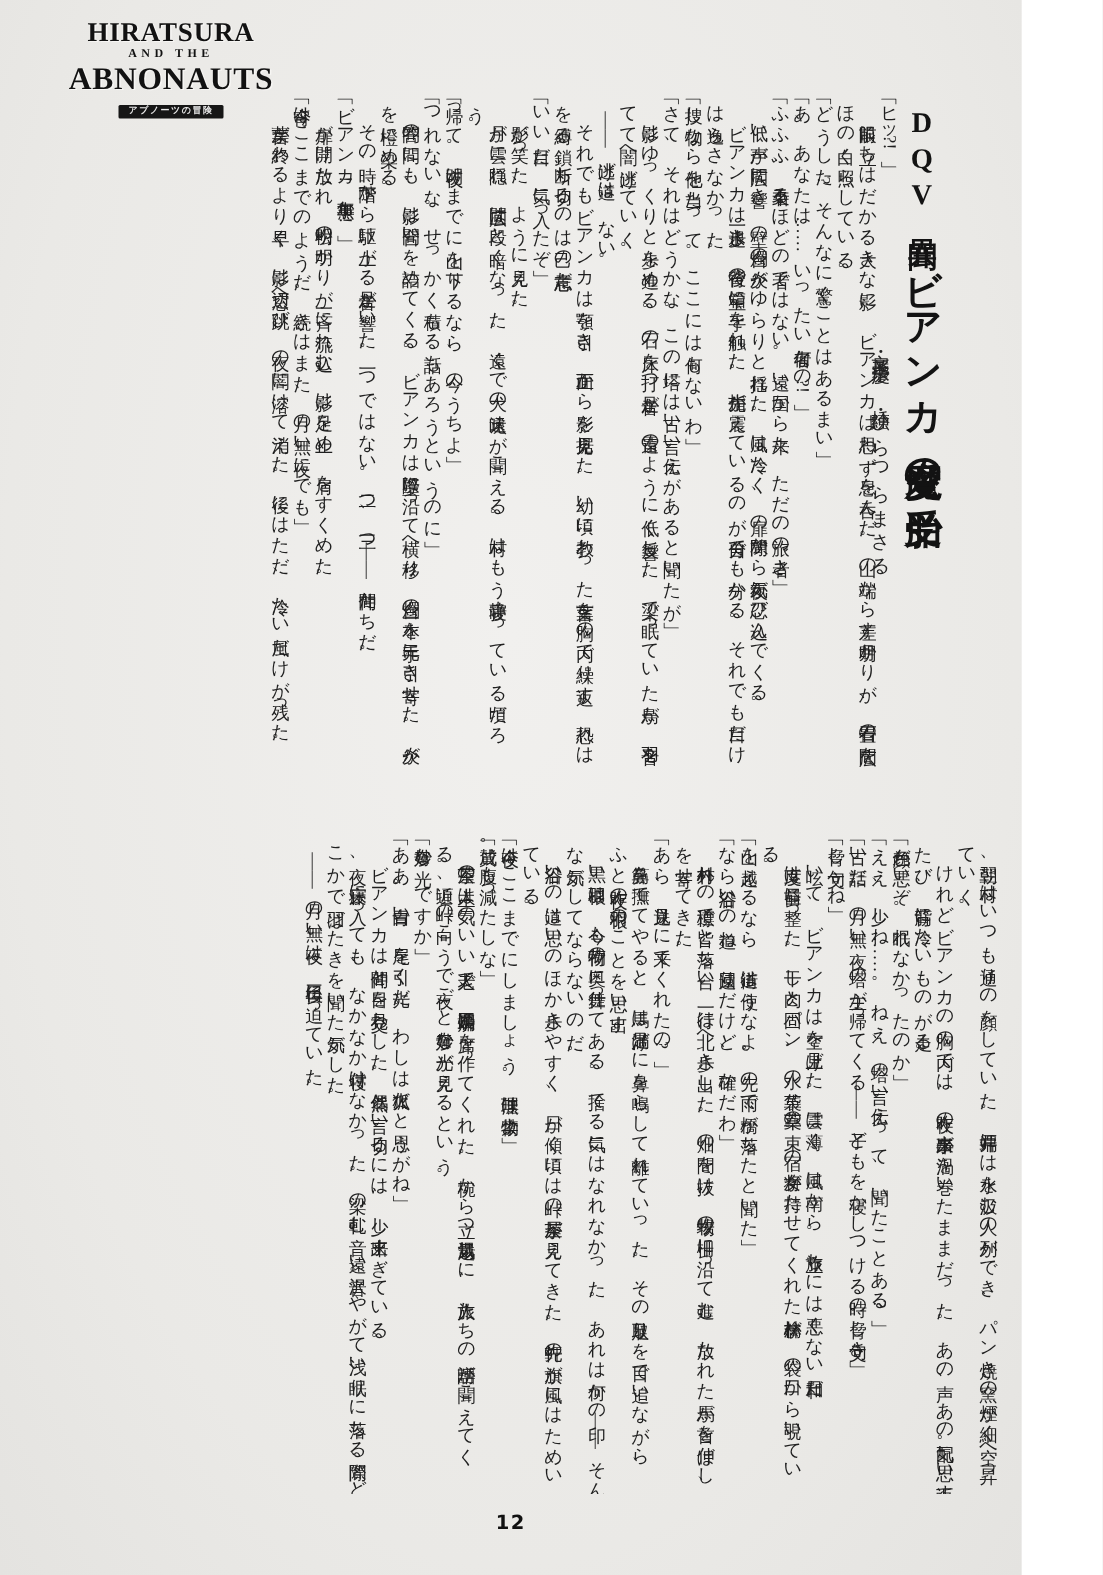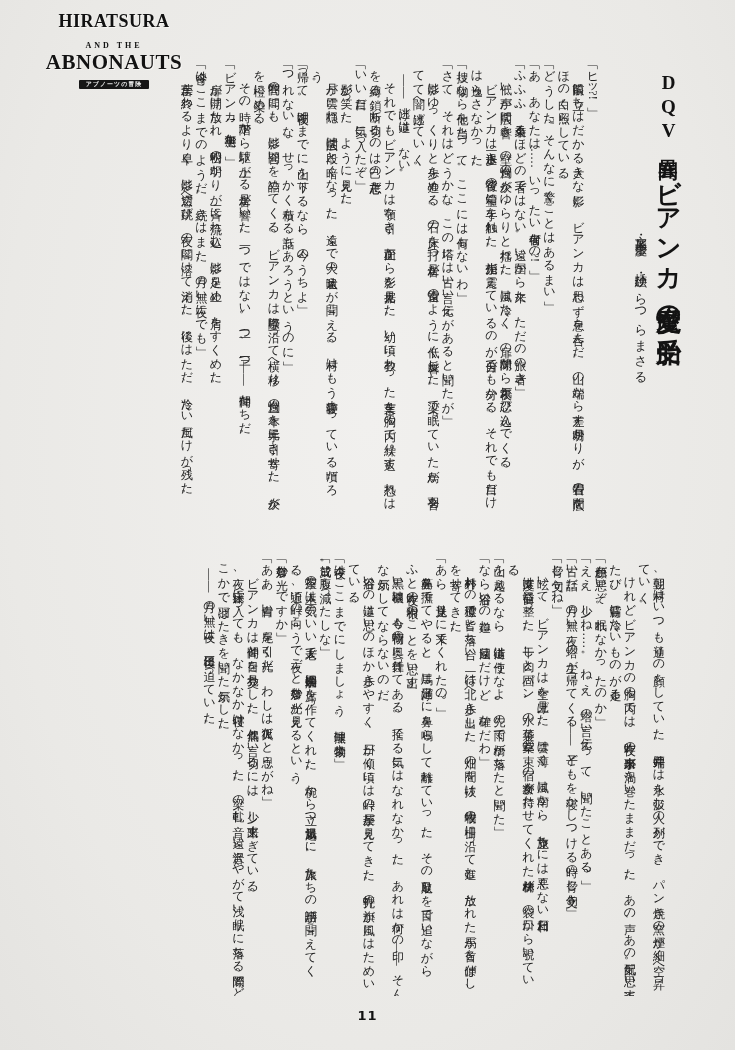--- a/index.html
+++ b/index.html
@@ -1,32 +1,32 @@
 <!DOCTYPE html>
 <html lang="ja"><head>
 <meta charset="utf-8">
 <style>
   html,body{margin:0;padding:0;}
   .page{
     position:relative;
-    width:735px;height:1050px;
+    width:681px;height:1050px;
     background:#edeceb;
     background-image:radial-gradient(ellipse at 50% 40%, #f1f0ee 0%, #eae9e6 70%, #e4e3e0 100%);
     overflow:hidden;
     font-family:"Liberation Serif","DejaVu Serif",serif;
     color:#1c1c1c;
   }
 
   
   .logo{
     position:absolute;left:40px;top:12px;width:148px;
     text-align:center;color:#121212;font-weight:bold;line-height:1;
   }
   .logo-l1{font-size:18px;letter-spacing:.5px;text-shadow:1px 1px 0 #f7f6f4;}
-  .logo-l2{font-size:8px;letter-spacing:3px;margin-top:12px;}
+  .logo-l2{font-size:8px;letter-spacing:3px;margin-top:2px;}
   .logo-l3{font-size:21px;letter-spacing:.5px;margin-top:2px;text-shadow:1px 1px 0 #f7f6f4;}
   .logo-badge{
     display:inline-block;margin-top:3px;background:#161616;color:#e9e9e9;
     font-size:6px;line-height:9px;padding:0 7px;letter-spacing:1px;border-radius:1px;
     font-family:"Liberation Sans",sans-serif;
   }
 
   
   .title-col{
     position:absolute;top:72px;right:50px;
@@ -119,15 +119,15 @@
 　谷沿いの道は思いのほか歩きやすく、日が傾く頃には峠の茶屋が見えてきた。軒先の旗が風にはためいている。
 「今夜はここまでにしましょう。無理は禁物よ」
 「賛成。腹も減ったしな」
 　茶屋の主人は気のいい老人で、囲炉裏端に席を作ってくれた。椀から立つ湯気越しに、旅人たちの噂話が聞こえてくる。近頃、峠の向こうで夜ごと奇妙な光が見えるという。
 「奇妙な光、ですか」
 「ああ。青白い、尾を引く光だ。わしは狐火だと思うがね」
 　ビアンカは仲間と目を見交わした。偶然と言い切るには、少し出来すぎている。
 　夜、寝床に入っても、なかなか寝付けなかった。梁の軋む音、遠い沢音。やがて浅い眠りに落ちる間際、どこかで羽ばたきを聞いた気がした。
 　――月の無い夜は、三日後に迫っていた。</div>
 
-  <div class="folio">11</div>
+  <div class="folio">12</div>
 
 </div>
 
 </body></html>

